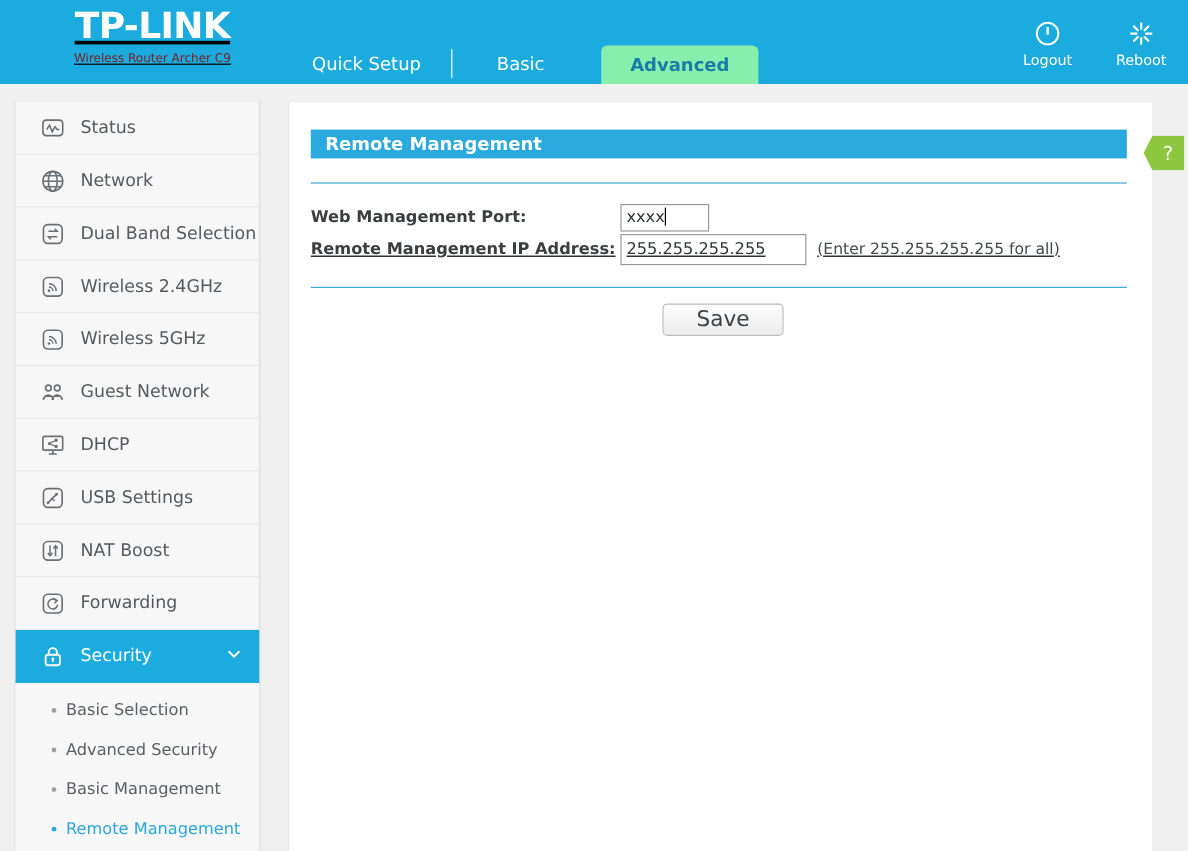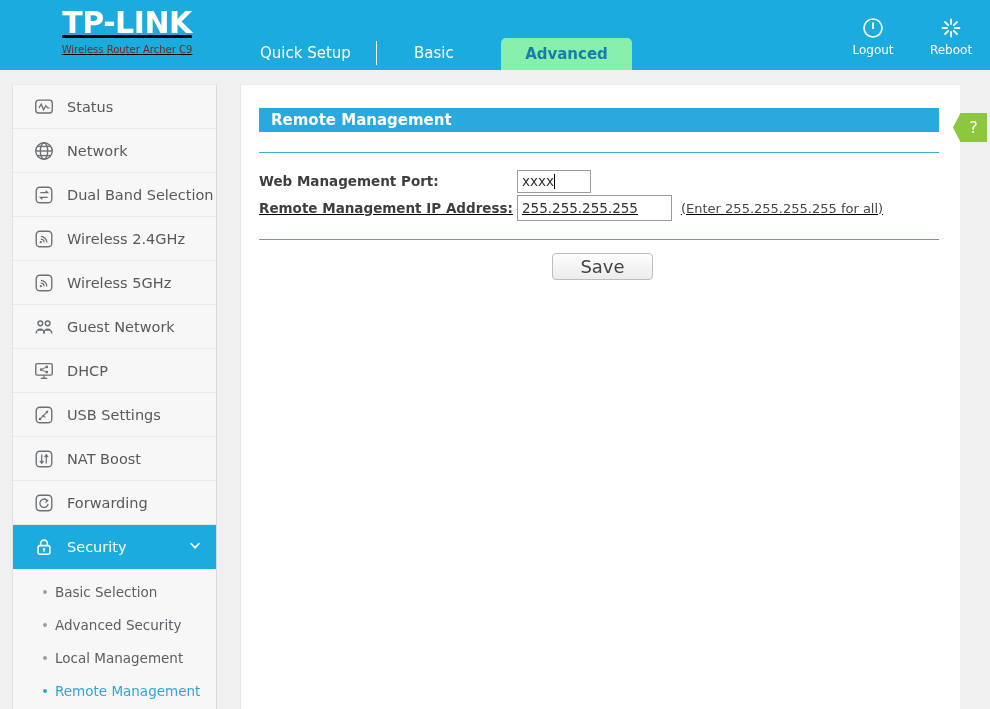--- a/index.html
+++ b/index.html
@@ -446,21 +446,21 @@
     <span class="chev">
       <svg width="14" height="14" viewBox="0 0 16 16" fill="none" stroke="#ffffff" stroke-width="2" stroke-linecap="round">
         <polyline points="3.5,6 8,10.5 12.5,6"></polyline>
       </svg>
     </span>
   </div>
 
   <div class="submenu">
     <div class="sub-item">Basic Selection</div>
     <div class="sub-item">Advanced Security</div>
-    <div class="sub-item">Local Management</div>
+    <div class="sub-item">Basic Management</div>
     <div class="sub-item active">Remote Management</div>
   </div>
 </div>
 
 <div class="content">
 
   <div class="panel-title">Remote Management</div>
   <div class="help-tab">?</div>
 
   <div class="rule rule-top"></div>

